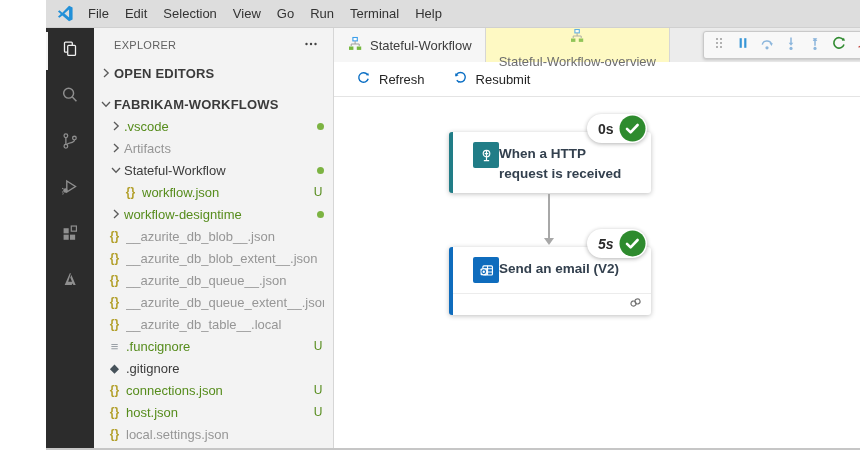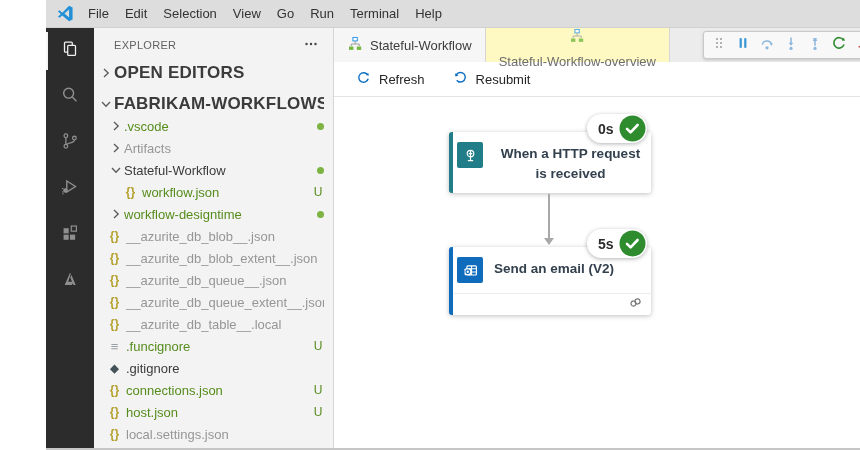--- a/index.html
+++ b/index.html
@@ -24,21 +24,21 @@
 
   
   .sidebar { width:240px; background:#f3f3f3; flex:none; border-right:1px solid #d6d6d6;
              display:flex; flex-direction:column; font-size:13px; overflow:hidden; }
   .sb-header { height:34px; flex:none; display:flex; align-items:center; padding:0 14px 0 20px;
                font-size:11px; color:#616161; letter-spacing:.3px; }
   .sb-header .sp { flex:1; }
   .tree { flex:1; overflow:hidden; }
   .row { height:22px; display:flex; align-items:center; padding-right:9px; cursor:default; white-space:nowrap; }
   .row.gap { margin-top:9px; }
-  .row.section .label { font-weight:700; font-size:17px; color:#3b3b3b; letter-spacing:.2px; }
+  .row.section .label { font-weight:700; font-size:13px; color:#3b3b3b; letter-spacing:.2px; }
   .twistie { width:16px; flex:none; display:flex; align-items:center; justify-content:center; }
   .ficon { width:17px; flex:none; text-align:center; font-size:12px; font-weight:700; margin-right:3px; }
   .ficon.json { color:#b3a02c; }
   .ficon.lines { color:#9aa0a6; font-weight:400; font-size:13px; }
   .ficon.git { color:#46525a; font-size:11px; }
   .label { overflow:hidden; text-overflow:clip; }
   .row .sp { flex:1; }
   .u-badge { font-size:12px; font-weight:400; width:12px; text-align:center; }
   .dot { width:7px; height:7px; border-radius:50%; }
   .c-normal { color:#3b3b3b; } .c-green { color:#568c1c; } .c-ignored { color:#969696; }
@@ -57,21 +57,21 @@
   .dbtn { width:24px; height:24px; display:flex; align-items:center; justify-content:center; border-radius:3px; }
 
   .viewbar { height:35px; flex:none; background:#fff; border-bottom:1px solid #e4e4e4;
              display:flex; align-items:center; padding-left:22px; gap:28px; }
   .vbtn { display:flex; align-items:center; gap:8px; font-size:13px; color:#252525; cursor:default; }
 
   
   .canvas { flex:1; position:relative; background:#fff; overflow:hidden; }
   .node { position:absolute; width:202px; background:#fff; border-radius:3px;
           box-shadow:0 1px 5px rgba(0,0,0,.25); cursor:default; }
-  .node-main { display:flex; gap:11px; padding:10px 4px; align-items:flex-start;text-align:center; }
+  .node-main { display:flex; padding:10px 20px; align-items:flex-start; }
   .node-ico { width:26px; height:26px; border-radius:2px; flex:none; display:flex; align-items:center; justify-content:center; }
   .node-title { font-size:13.5px; font-weight:700; color:#33404e; line-height:1.45; padding-top:2px; }
   .node-footer { border-top:1px solid #ececec; height:22px; display:flex; align-items:center;
                  justify-content:flex-end; padding-right:8px; }
   .status-badge { position:absolute; height:29px; background:#fff; border-radius:15px;
                   box-shadow:0 1px 4px rgba(0,0,0,.3); display:flex; align-items:center;
                   gap:5px; padding:0 1px 0 11px; font-size:14px; font-weight:700; color:#2b2b2b; z-index:3; }
   .connector { position:absolute; width:2px; background:#a8a8a8; }
   .arrowhead { position:absolute; width:0; height:0; border-left:5px solid transparent;
                border-right:5px solid transparent; border-top:7px solid #a8a8a8; }
@@ -418,21 +418,21 @@
             </div>
             <div class="node-footer">
               <span><svg width="15" height="15" viewBox="0 0 16 16" fill="none" stroke="#6f6f6f" stroke-width="1.2">
                   <g transform="rotate(-18 8 8)">
                     <circle cx="5.6" cy="8.4" r="2.7"></circle>
                     <circle cx="10.4" cy="7.6" r="2.7"></circle>
                   </g>
                 </svg></span>
             </div>
           </div>
-          <div class="status-badge" style="left: 253px; top: 132px;">
+          <div class="status-badge" style="left: 253px; top: 132px; font-style: italic;">
             <span>5s</span>
             <span style="display: flex;">
               <svg width="27" height="27" viewBox="0 0 27 27">
                 <circle cx="13.5" cy="13.5" r="13" fill="#2e8b2e"></circle>
                 <path d="M8 13.8l3.6 3.6 7-7.4" stroke="#fff" stroke-width="2.6" fill="none" stroke-linecap="round" stroke-linejoin="round"></path>
               </svg>
             </span>
           </div>
           <div class="connector" style="left: 214px; top: 97px; height: 45px;"></div>
           <div class="arrowhead" style="left: 210px; top: 141px;"></div>

